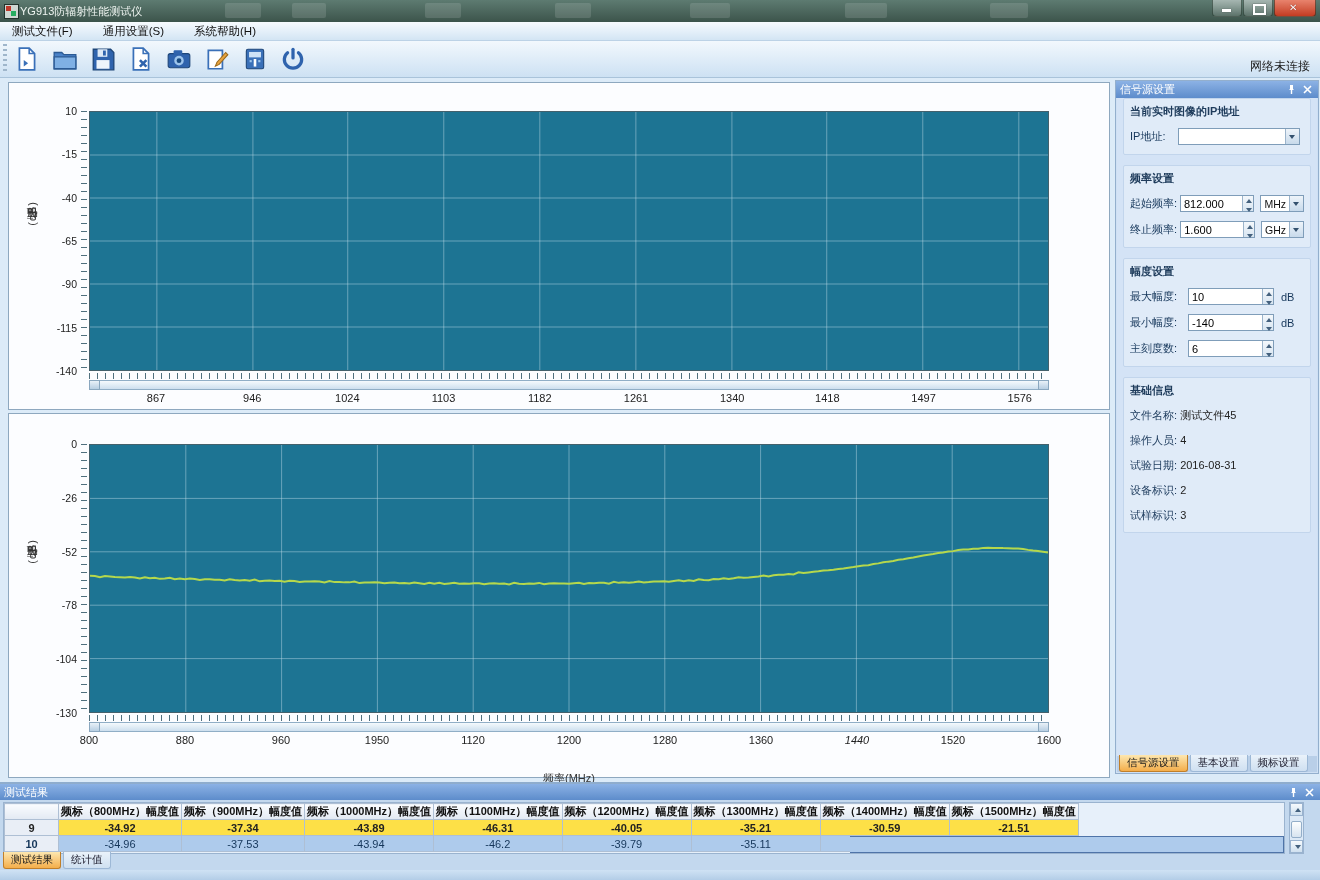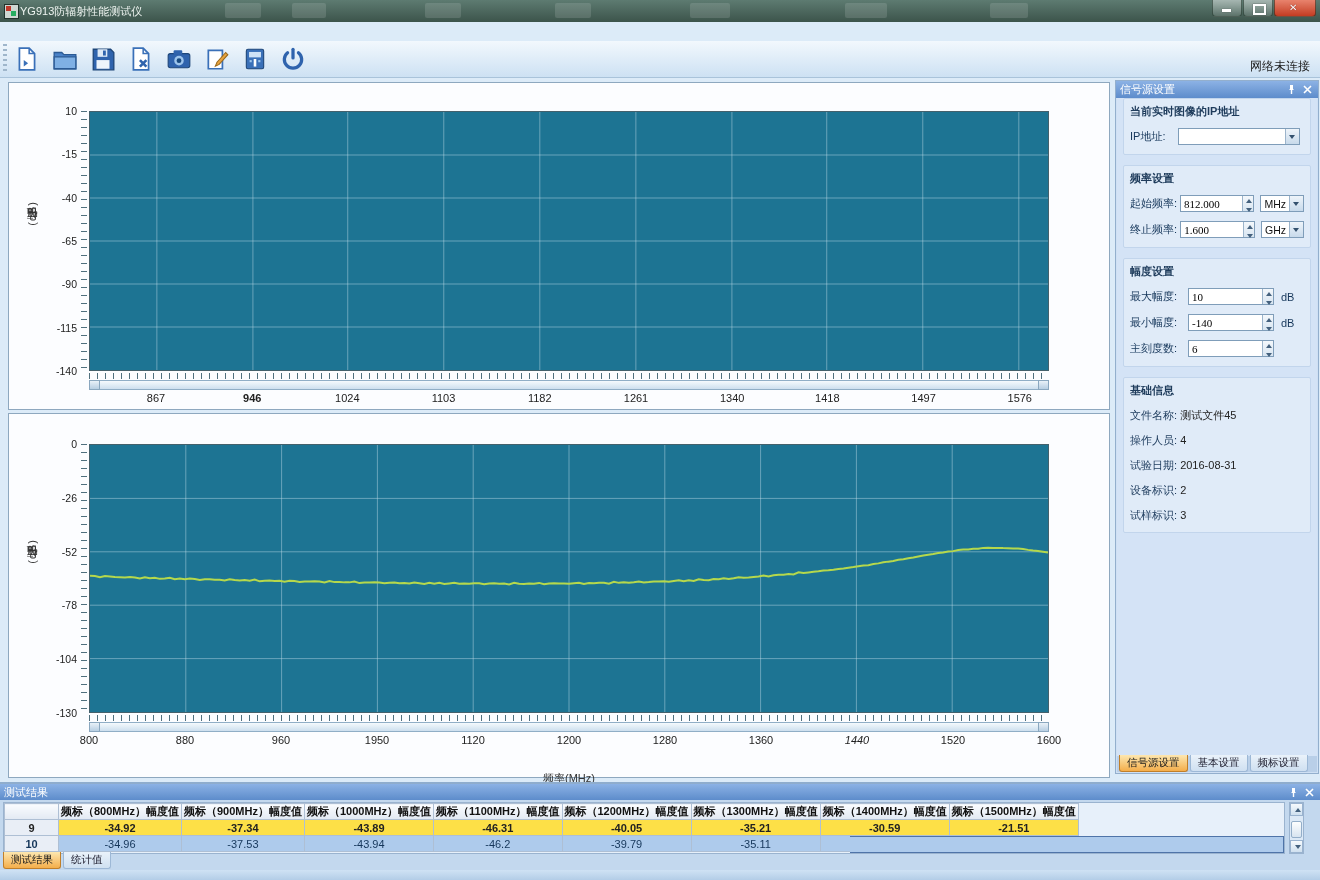--- a/index.html
+++ b/index.html
@@ -68,21 +68,21 @@
   .dock-hd .sp{flex:1;}
   .hd-ic{width:13px;height:13px;margin-left:3px;display:flex;align-items:center;justify-content:center;}
   .hd-ic svg{width:11px;height:11px;}
   #rd-body{position:absolute;left:1px;top:17px;right:1px;bottom:17px;background:#d4e3f6;padding:0 6px;box-sizing:border-box;overflow:hidden;}
   .group{border:1px solid #c2d5ec;border-radius:2px;background:rgba(255,255,255,.28);
     padding:5px 6px 9px;margin-bottom:10px;}
   .sec-title{font-size:11px;font-weight:bold;color:#1f3c5c;margin-bottom:2px;}
   .frow{display:flex;align-items:center;margin-top:9px;font-size:11px;color:#15365a;}
   .flabel{width:58px;}
   .tbox{display:flex;border:1px solid #7f9db9;background:#fff;height:17px;box-sizing:border-box;}
-  .tbox input{border:none;outline:none;font-size:11px;padding:0 3px;width:100%;font-family:Liberation Serif, serif;background:transparent;}
+  .tbox input{border:none;outline:none;font-size:11px;padding:0 3px;width:100%;font-family:Liberation Sans, sans-serif;background:transparent;}
   .spin{width:13px;border-left:1px solid #9cb4cb;display:flex;flex-direction:column;background:linear-gradient(#f4f8fc,#d8e5f1);}
   .spin b{flex:1;position:relative;}
   .spin b::after{content:"";position:absolute;left:3px;border-left:3px solid transparent;border-right:3px solid transparent;}
   .spin b.up::after{top:3px;border-bottom:4px solid #44617e;}
   .spin b.dn::after{top:4px;border-top:4px solid #44617e;}
   .combo{display:flex;border:1px solid #7f9db9;background:#fff;height:17px;box-sizing:border-box;align-items:center;}
   .combo .val{flex:1;font-size:10.5px;padding:0 3px;color:#111;}
   .combo .arrow{width:13px;align-self:stretch;background:linear-gradient(#eef4fa,#c8daeb);
     border-left:1px solid #9cb4cb;position:relative;}
   .combo .arrow::after{content:"";position:absolute;left:3px;top:6px;
@@ -143,20 +143,25 @@
         </div>
       <div class="winbtn">
           <span class="box"></span>
         </div>
       <div class="winbtn close">
           <span class="xx">✕</span>
         </div>
     </div>
   </div>
 
+  <div id="menubar" class="abs">
+    <span class="menu-item">测试文件(F)</span>
+    <span class="menu-item">通用设置(S)</span>
+    <span class="menu-item">系统帮助(H)</span>
+  </div>
 
   <div id="toolbar" class="abs">
     <div class="tbtn">
       <svg viewBox="0 0 24 24">
           <path d="M5 2h9l5 5v15H5z" fill="#fff" stroke="#3a70b8" stroke-width="1.6"></path>
           <path d="M14 2v5h5" fill="none" stroke="#3a70b8" stroke-width="1.4"></path>
           <path d="M9 13l4 3-4 3z" fill="#3a70b8"></path>
         </svg>
     </div>
     <div class="tbtn">
@@ -244,21 +249,21 @@
           <line y1="0" y2="600" x1="969.5431472081218" x2="969.5431472081218" stroke="#c6e0ea" stroke-opacity="0.45" vector-effect="non-scaling-stroke"></line>
         </svg>
       </div>
     <div class="xstrip" style="top:290px;"></div>
     <div class="xscroll" style="top:297px;">
       <span class="hnd" style="left:-1px;"></span>
       <span class="hnd" style="right:-1px;"></span>
     </div>
     <div class="xticks" id="xt0" style="top:309px;">
         <span style="left: 6.9797%;">867</span>
-        <span style="left: 17.0051%; font-weight: bold;">946</span>
+        <span style="left: 17.0051%;">946</span>
         <span style="left: 26.9036%;">1024</span>
         <span style="left: 36.9289%;">1103</span>
         <span style="left: 46.9543%;">1182</span>
         <span style="left: 56.9797%;">1261</span>
         <span style="left: 67.0051%;">1340</span>
         <span style="left: 76.9036%;">1418</span>
         <span style="left: 86.9289%;">1497</span>
         <span style="left: 96.9543%;">1576</span>
       </div>
   </div>

